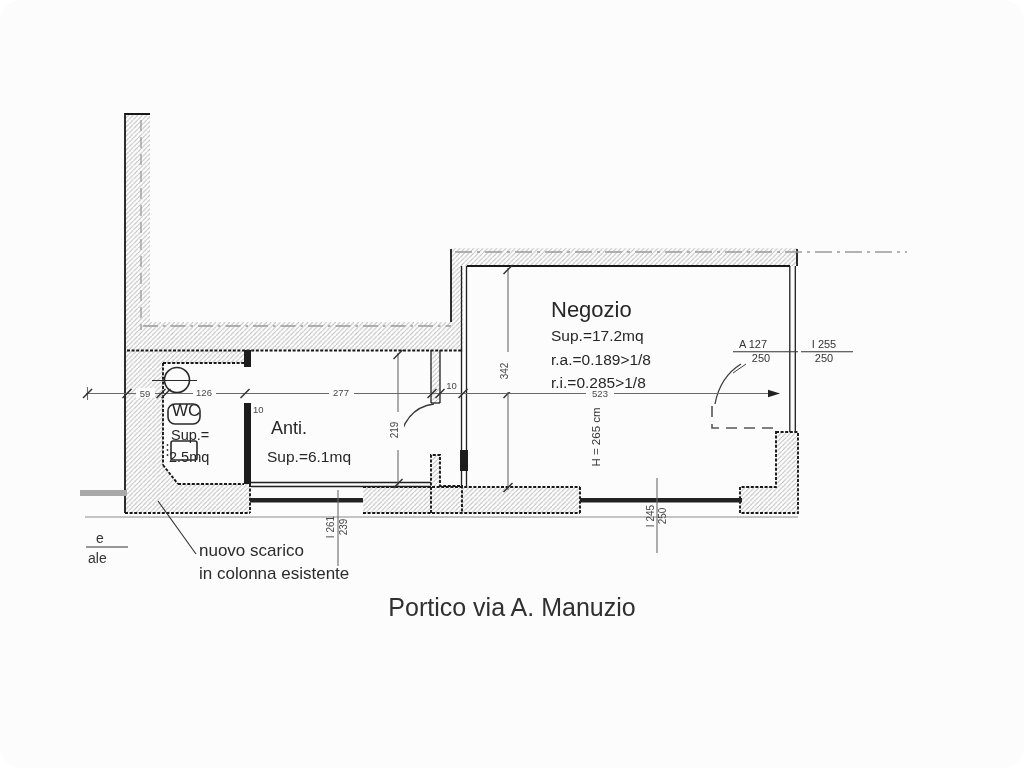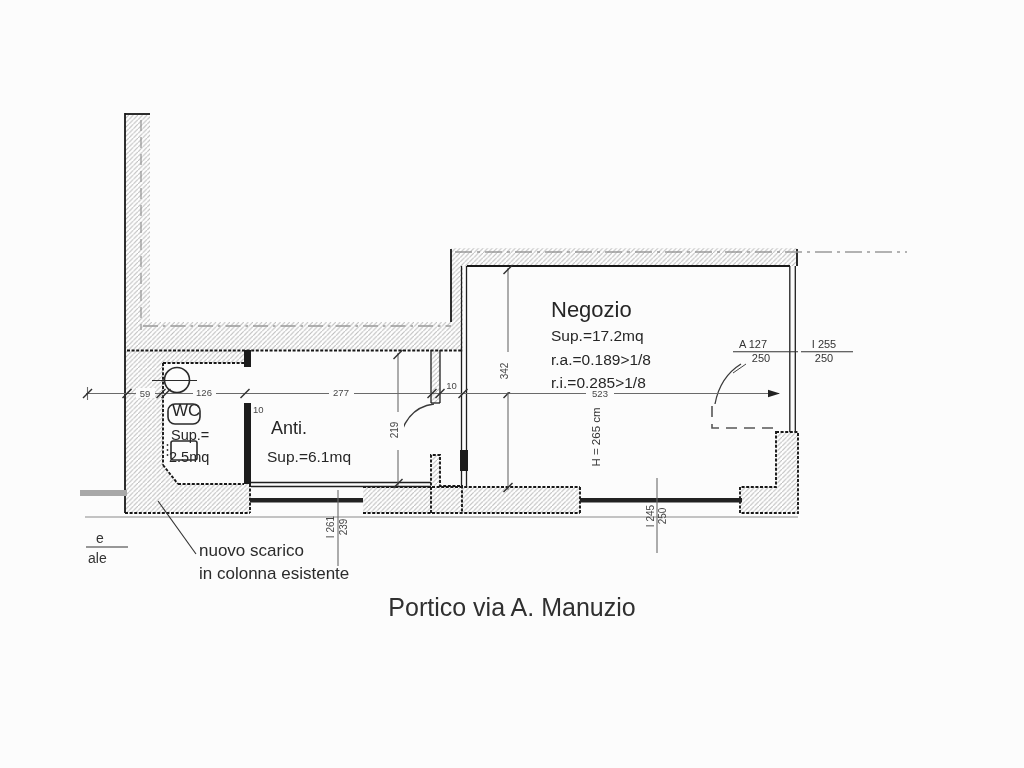--- a/index.html
+++ b/index.html
@@ -1,17 +1,17 @@
 <!DOCTYPE html>
 <html><head>
 <meta charset="utf-8">
 <style>
   html,body{margin:0;padding:0;background:#ffffff;}
   .page{position:relative;width:1024px;height:768px;background:#fcfcfc;overflow:hidden;
-        font-family:"Liberation Sans",sans-serif;}
+        font-family:"Liberation Sans",sans-serif;border-radius:21px;}
   svg{position:absolute;inset:0;}
   text{font-family:"Liberation Sans",sans-serif;fill:#262626;}
   .dim{font-size:9.5px;fill:#474747;}
   .dimv{font-size:10px;fill:#474747;}
   .frac{font-size:11px;fill:#333333;}
   .room-title{font-size:22px;}
   .room-sub{font-size:15.5px;}
   .anti-title{font-size:18px;}
   .wc-title{font-size:17px;}
   .wc-sub{font-size:14.5px;}

